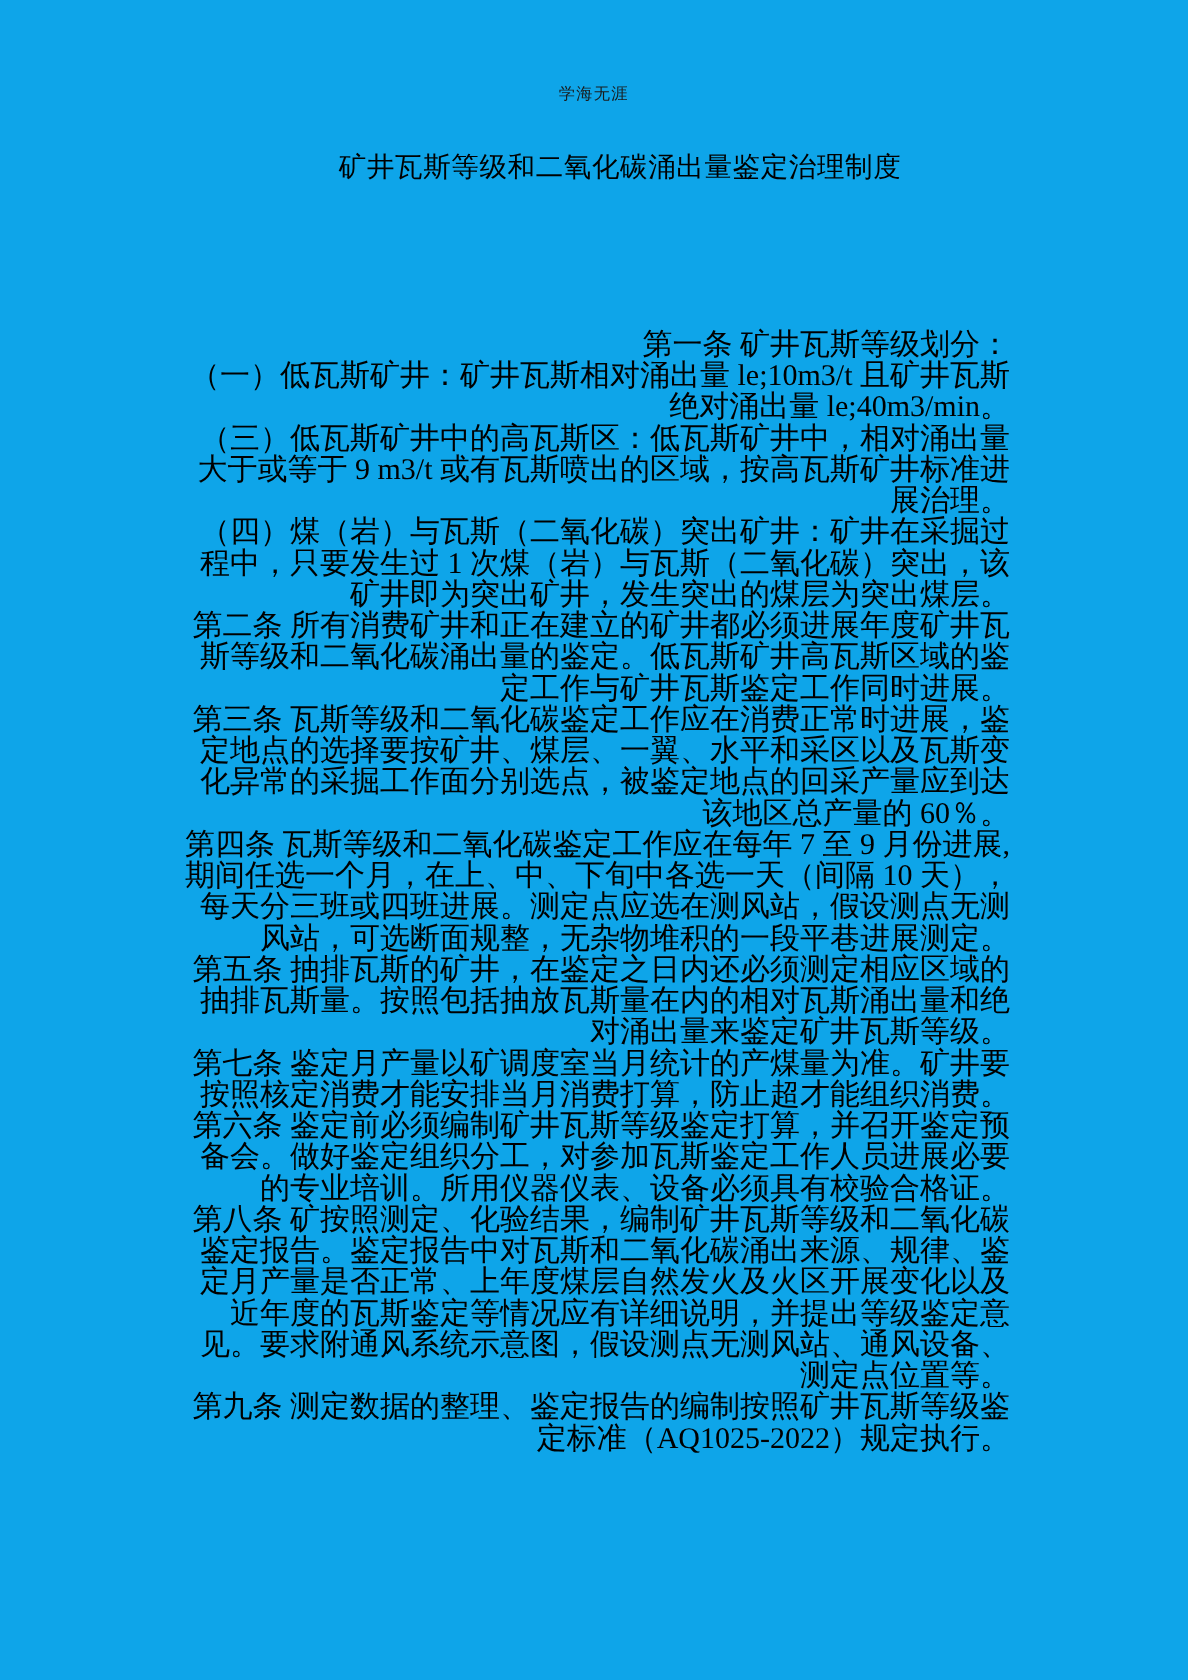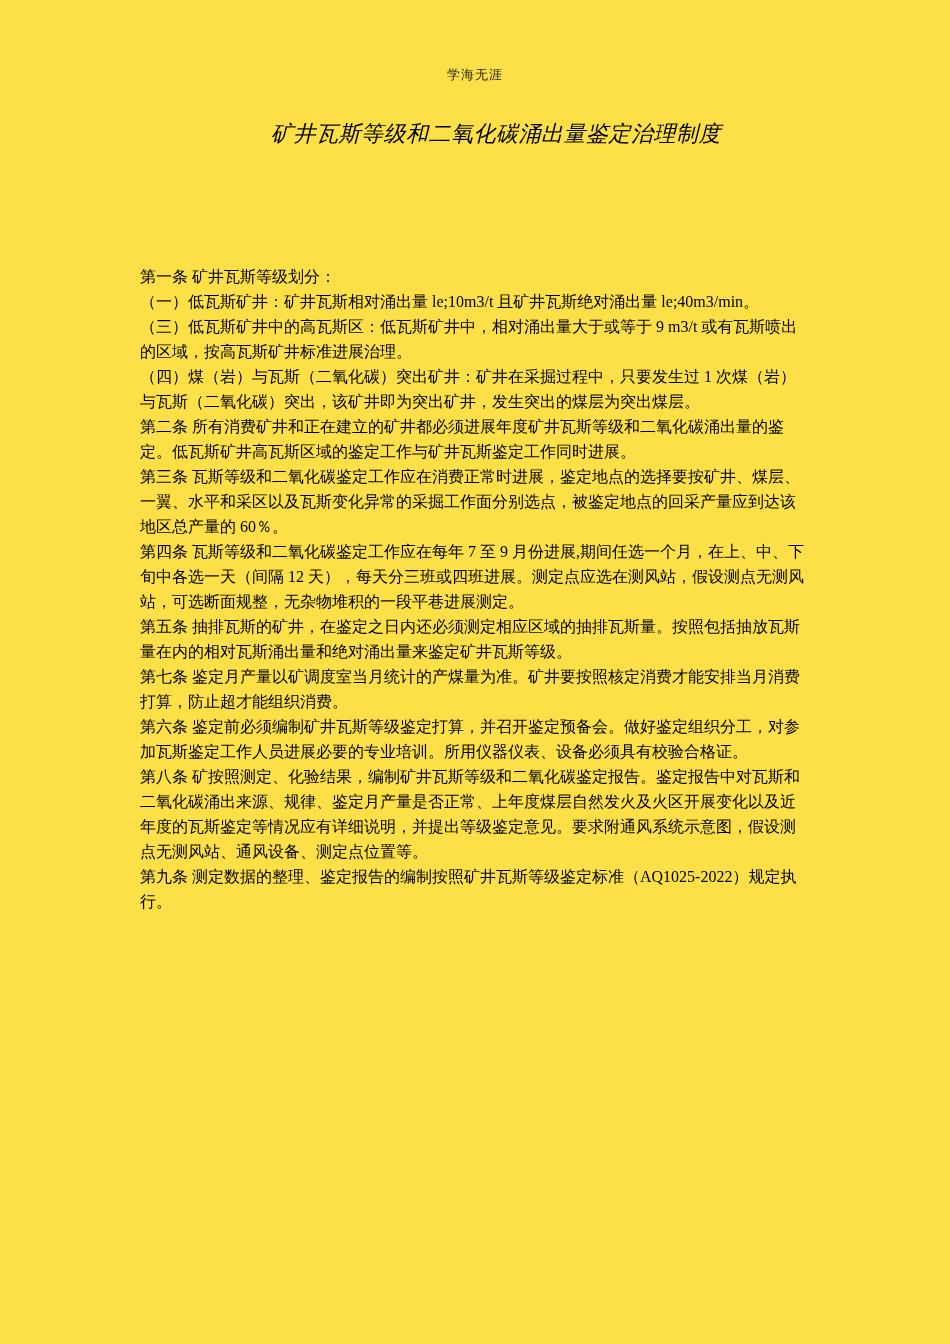--- a/index.html
+++ b/index.html
@@ -4,21 +4,21 @@
 <style>
   html, body {
     margin: 0;
     padding: 0;
     background: #ffffff;
   }
   .page {
     position: relative;
     width: 950px;
     height: 1344px;
-    background: #fde047;
+    background: #0ea5e9;
     overflow: hidden;
     font-family: "Liberation Serif", "DejaVu Serif", serif;
     color: #000000;
   }
   .header-note {
     position: absolute;
     top: 66px;
     left: 0;
     width: 950px;
     text-align: center;
@@ -32,30 +32,29 @@
     left: 140px;
     width: 668px;
     margin: 0;
     padding-left: 22px;
     text-align: center;
     font-size: 22px;
     font-weight: normal;
     letter-spacing: 0.5px;
     white-space: nowrap;
     color: #000000;
-    font-style: italic;
   }
   .doc-body {
     position: absolute;
     top: 264px;
     left: 140px;
     width: 668px;
-    font-size: 16px;
+    font-size: 24px;
     line-height: 25px;
-    text-align: left;
+    text-align: right;
     color: #000000;
   }
   .doc-body p {
     margin: 0;
     padding: 0;
     word-break: break-word;
   }
 </style>
 </head>
 <body>
@@ -65,20 +64,20 @@
 
   <h1 class="doc-title">矿井瓦斯等级和二氧化碳涌出量鉴定治理制度</h1>
 
   <div class="doc-body">
     <p>第一条 矿井瓦斯等级划分：</p>
     <p>（一）低瓦斯矿井：矿井瓦斯相对涌出量 le;10m3/t 且矿井瓦斯绝对涌出量 le;40m3/min。</p>
     <p>（三）低瓦斯矿井中的高瓦斯区：低瓦斯矿井中，相对涌出量大于或等于 9 m3/t 或有瓦斯喷出的区域，按高瓦斯矿井标准进展治理。</p>
     <p>（四）煤（岩）与瓦斯（二氧化碳）突出矿井：矿井在采掘过程中，只要发生过 1 次煤（岩）与瓦斯（二氧化碳）突出，该矿井即为突出矿井，发生突出的煤层为突出煤层。</p>
     <p>第二条 所有消费矿井和正在建立的矿井都必须进展年度矿井瓦斯等级和二氧化碳涌出量的鉴定。低瓦斯矿井高瓦斯区域的鉴定工作与矿井瓦斯鉴定工作同时进展。</p>
     <p>第三条 瓦斯等级和二氧化碳鉴定工作应在消费正常时进展，鉴定地点的选择要按矿井、煤层、一翼、水平和采区以及瓦斯变化异常的采掘工作面分别选点，被鉴定地点的回采产量应到达该地区总产量的 60％。</p>
-    <p>第四条 瓦斯等级和二氧化碳鉴定工作应在每年 7 至 9 月份进展,期间任选一个月，在上、中、下旬中各选一天（间隔 12 天），每天分三班或四班进展。测定点应选在测风站，假设测点无测风站，可选断面规整，无杂物堆积的一段平巷进展测定。</p>
+    <p>第四条 瓦斯等级和二氧化碳鉴定工作应在每年 7 至 9 月份进展,期间任选一个月，在上、中、下旬中各选一天（间隔 10 天），每天分三班或四班进展。测定点应选在测风站，假设测点无测风站，可选断面规整，无杂物堆积的一段平巷进展测定。</p>
     <p>第五条 抽排瓦斯的矿井，在鉴定之日内还必须测定相应区域的抽排瓦斯量。按照包括抽放瓦斯量在内的相对瓦斯涌出量和绝对涌出量来鉴定矿井瓦斯等级。</p>
     <p>第七条 鉴定月产量以矿调度室当月统计的产煤量为准。矿井要按照核定消费才能安排当月消费打算，防止超才能组织消费。</p>
     <p>第六条 鉴定前必须编制矿井瓦斯等级鉴定打算，并召开鉴定预备会。做好鉴定组织分工，对参加瓦斯鉴定工作人员进展必要的专业培训。所用仪器仪表、设备必须具有校验合格证。</p>
     <p>第八条 矿按照测定、化验结果，编制矿井瓦斯等级和二氧化碳鉴定报告。鉴定报告中对瓦斯和二氧化碳涌出来源、规律、鉴定月产量是否正常、上年度煤层自然发火及火区开展变化以及近年度的瓦斯鉴定等情况应有详细说明，并提出等级鉴定意见。要求附通风系统示意图，假设测点无测风站、通风设备、测定点位置等。</p>
     <p>第九条 测定数据的整理、鉴定报告的编制按照矿井瓦斯等级鉴定标准（AQ1025-2022）规定执行。</p>
   </div>
 </div>
 
 </body></html>

